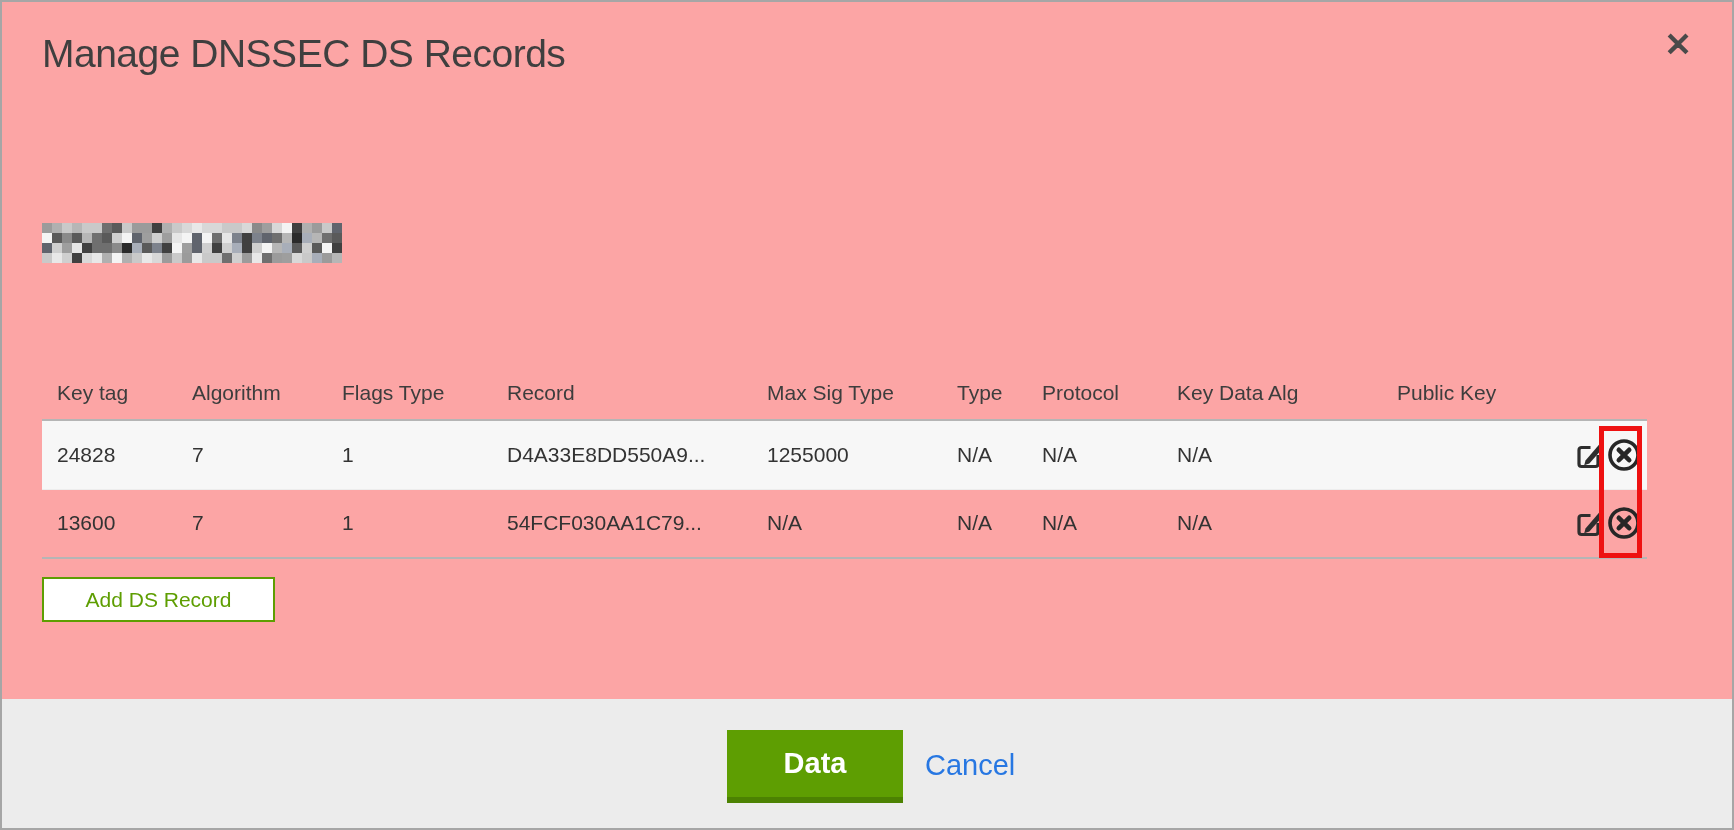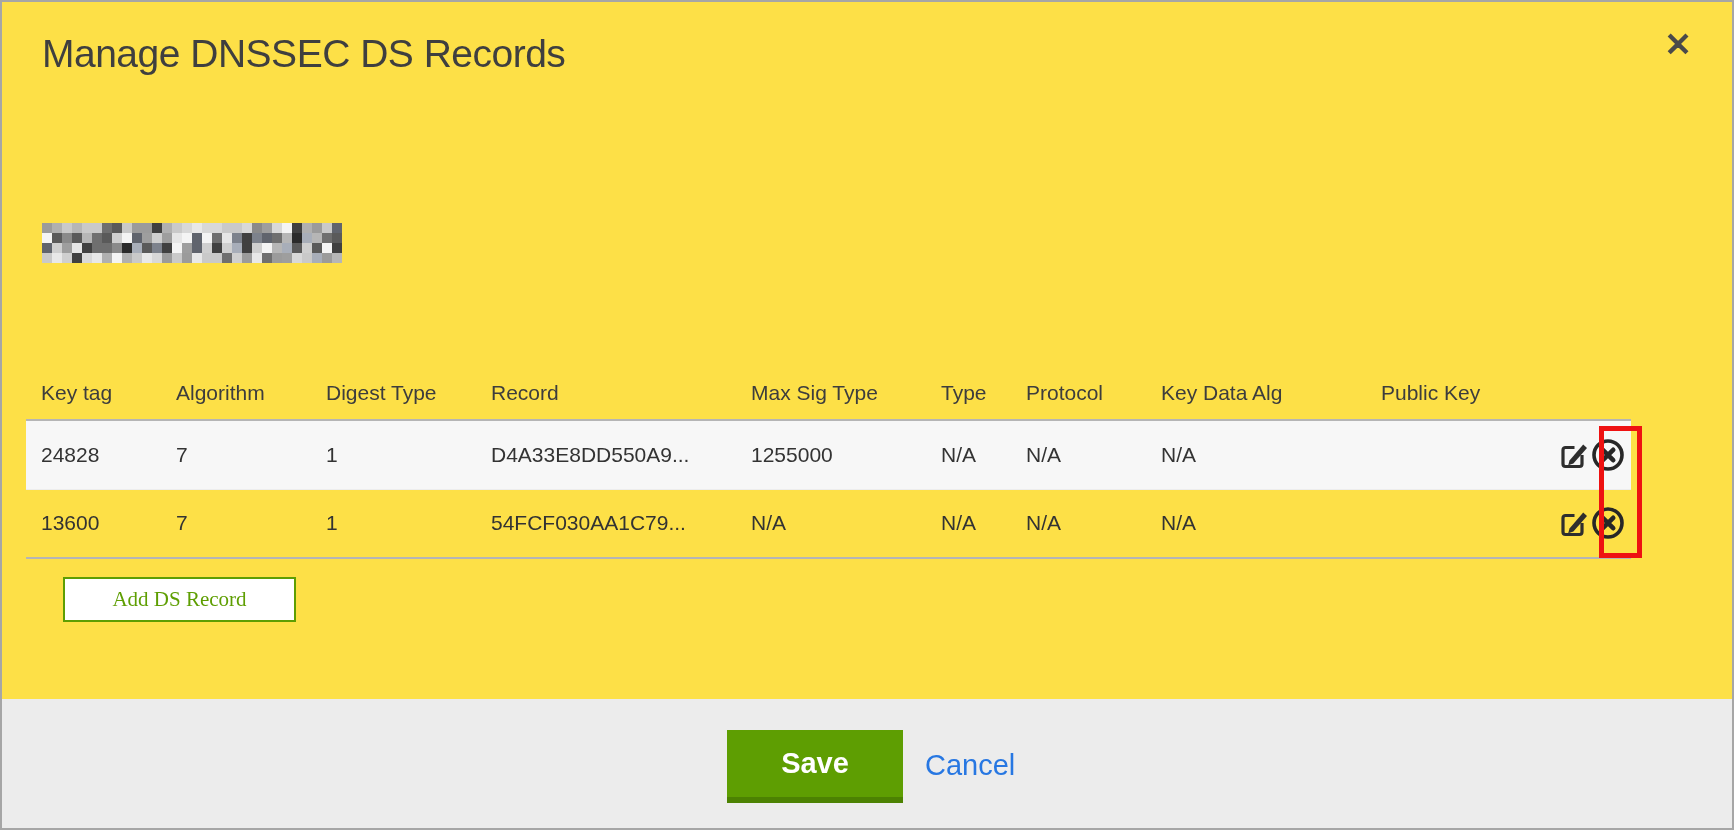--- a/index.html
+++ b/index.html
@@ -5,21 +5,21 @@
   * { box-sizing: border-box; margin: 0; padding: 0; }
   html, body { width: 1734px; height: 830px; }
   body {
     font-family: "Liberation Sans", "DejaVu Sans", sans-serif;
     background: #ffffff;
   }
   .modal {
     position: relative;
     width: 1734px;
     height: 830px;
-    background: #fde047;
+    background: #fca5a5;
     border: 2px solid #a6a6a6;
     box-shadow: 4px 4px 6px rgba(0,0,0,0.18);
     overflow: hidden;
   }
   .modal-title {
     position: absolute;
     left: 40px; top: 30px;
     font-size: 39px;
     font-weight: 300;
     color: #3f3f3f;
@@ -46,21 +46,21 @@
   .mosaic-cell { width: 10px; height: 10px; }
   .instruction {
     position: absolute;
     left: 40px; top: 291px;
     font-size: 24px;
     color: #333333;
   }
   
   .ds-table-wrap {
     position: absolute;
-    left: 24px; top: 360px;
+    left: 40px; top: 360px;
     width: 1605px;
   }
   table.ds-table {
     width: 100%;
     border-collapse: collapse;
     table-layout: fixed;
   }
   .ds-table th {
     text-align: left;
     font-weight: normal;
@@ -100,23 +100,22 @@
     z-index: 5;
   }
   .add-ds-record-button {
     position: absolute;
     left: 40px; top: 575px;
     width: 233px; height: 45px;
     background: #ffffff;
     border: 2px solid #5e9e02;
     color: #5e9e02;
     font-size: 21px;
-    font-family: Liberation Serif, serif;
+    font-family: Liberation Sans, sans-serif;
     cursor: pointer;
-    margin-left: 21px;
   }
   .modal-footer {
     position: absolute;
     left: 0; bottom: 0;
     width: 100%;
     height: 129px;
     background: #ececec;
   }
   .save-button {
     position: absolute;
@@ -286,21 +285,21 @@
           <col style="width:85px">
         <col style="width:135px">
           <col style="width:220px">
           <col style="width:165px">
         <col style="width:100px">
       </colgroup>
       <thead>
         <tr>
           <th>Key tag</th>
           <th>Algorithm</th>
-          <th>Digest Type</th>
+          <th>Flags Type</th>
           <th>Record</th>
           <th>Max Sig Type</th>
           <th>Type</th>
           <th>Protocol</th>
           <th>Key Data Alg</th>
           <th>Public Key</th>
           <th></th>
         </tr>
       </thead>
       <tbody>
@@ -360,17 +359,17 @@
         </tr>
       </tbody>
     </table>
   </div>
 
   <div class="highlight-annotation"></div>
 
   <button class="add-ds-record-button">Add DS Record</button>
 
   <div class="modal-footer">
-    <button class="save-button">Save</button>
+    <button class="save-button">Data</button>
     <a class="cancel-link">Cancel</a>
   </div>
 
 </div>
 
 </body></html>

